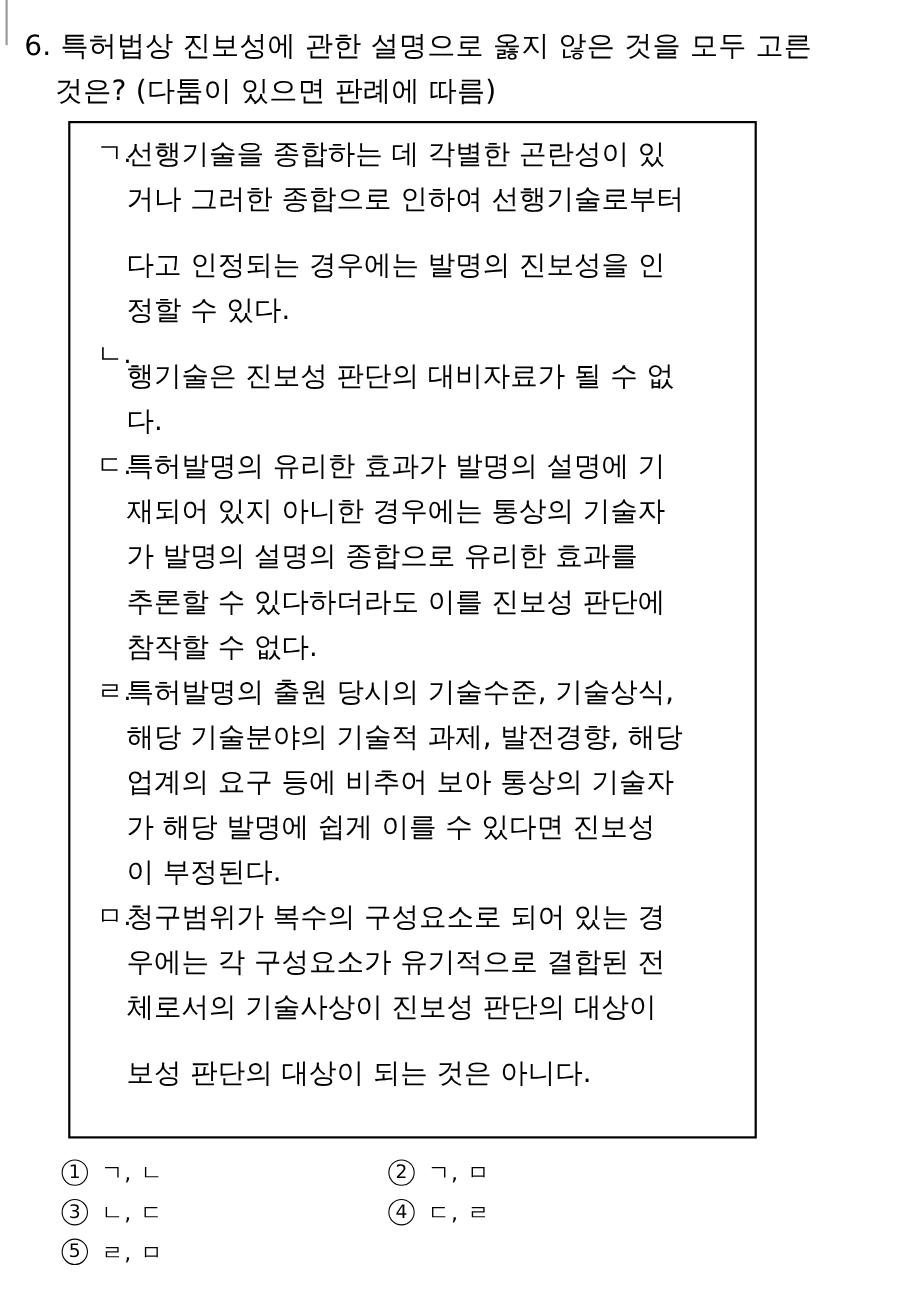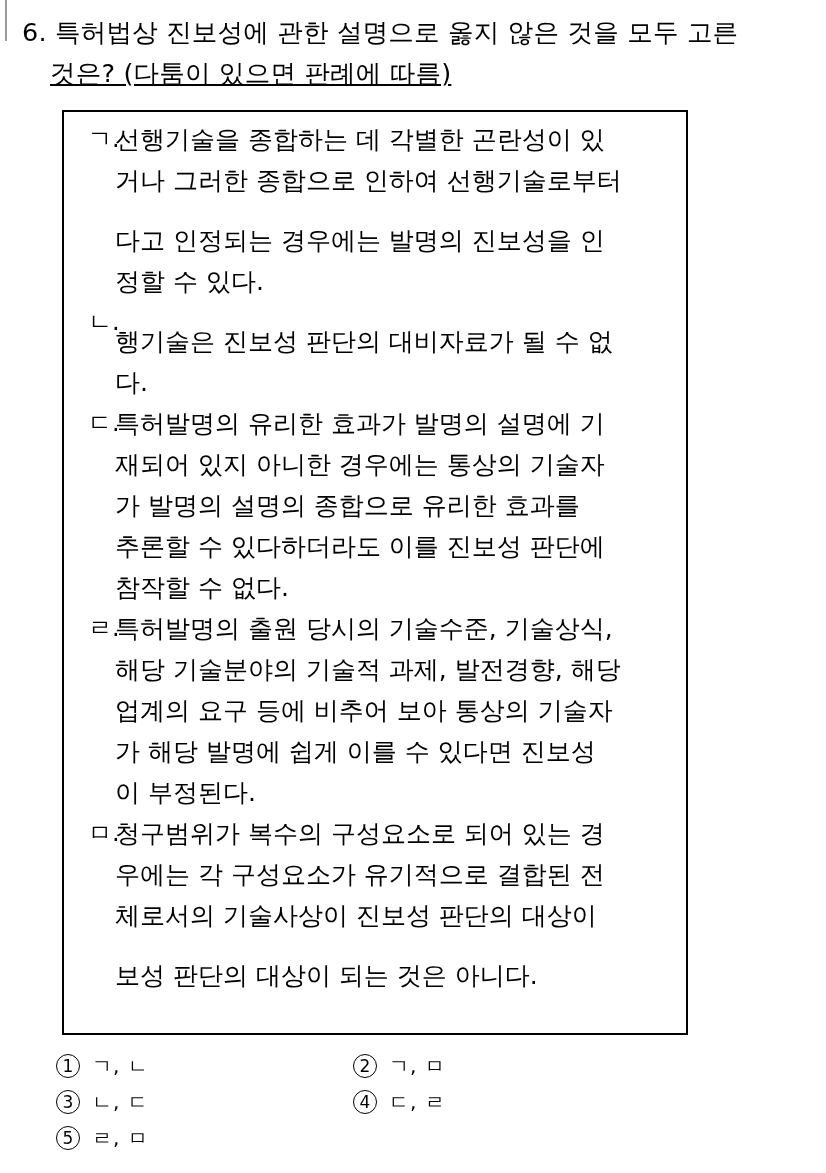--- a/index.html
+++ b/index.html
@@ -25,32 +25,31 @@
     top: 0px;
     width: 2px;
     height: 41px;
     background: #9a9a9a;
   }
 
   
   #question-stem {
     position: absolute;
     left: 22px;
-    top: 12px;
+    top: 22px;
     width: 760px;
   }
   .stem-line {
     font-size: 25.5px;
     line-height: 41px;
     letter-spacing: 0.2px;
     white-space: pre;
   }
   .stem-line.indented {
     padding-left: 28px;
-    text-decoration: underline;
   }
   .stem-num {
     white-space: pre;
   }
 
   
   #statement-box {
     position: absolute;
     left: 62px;
     top: 110px;

